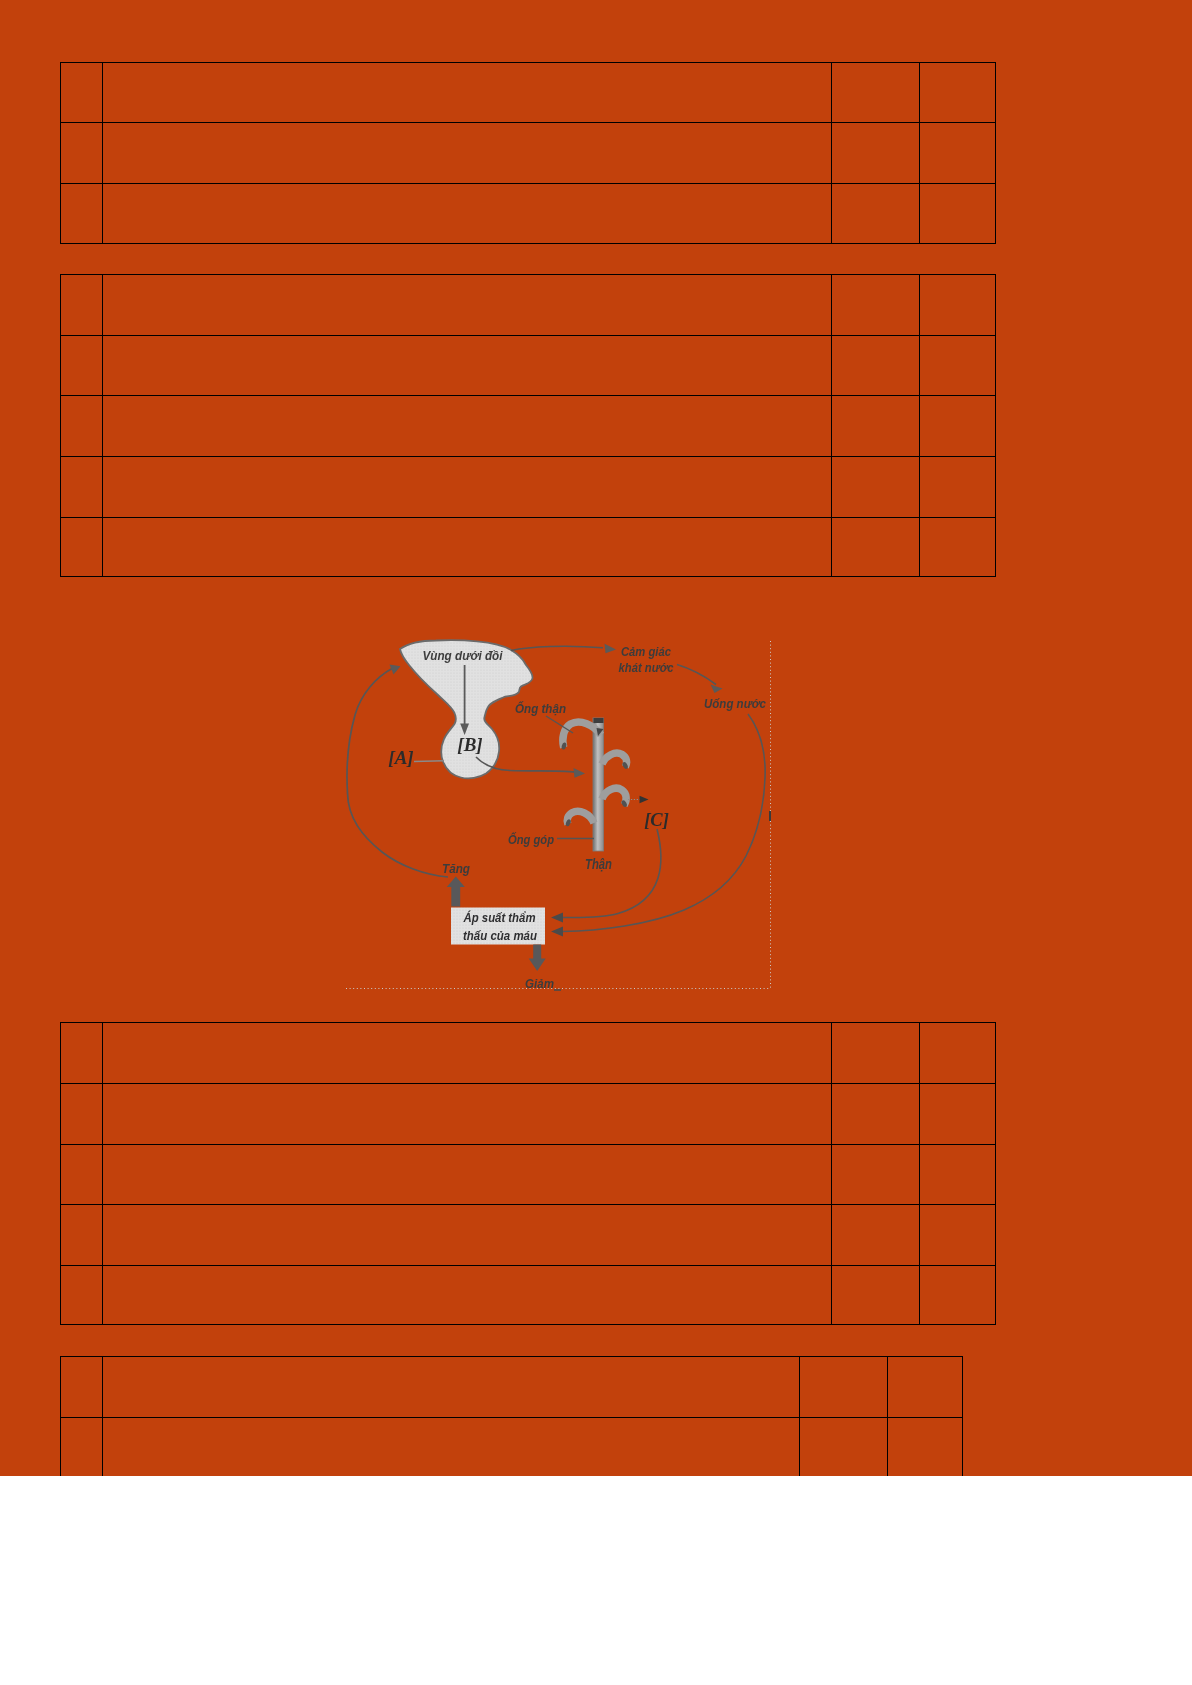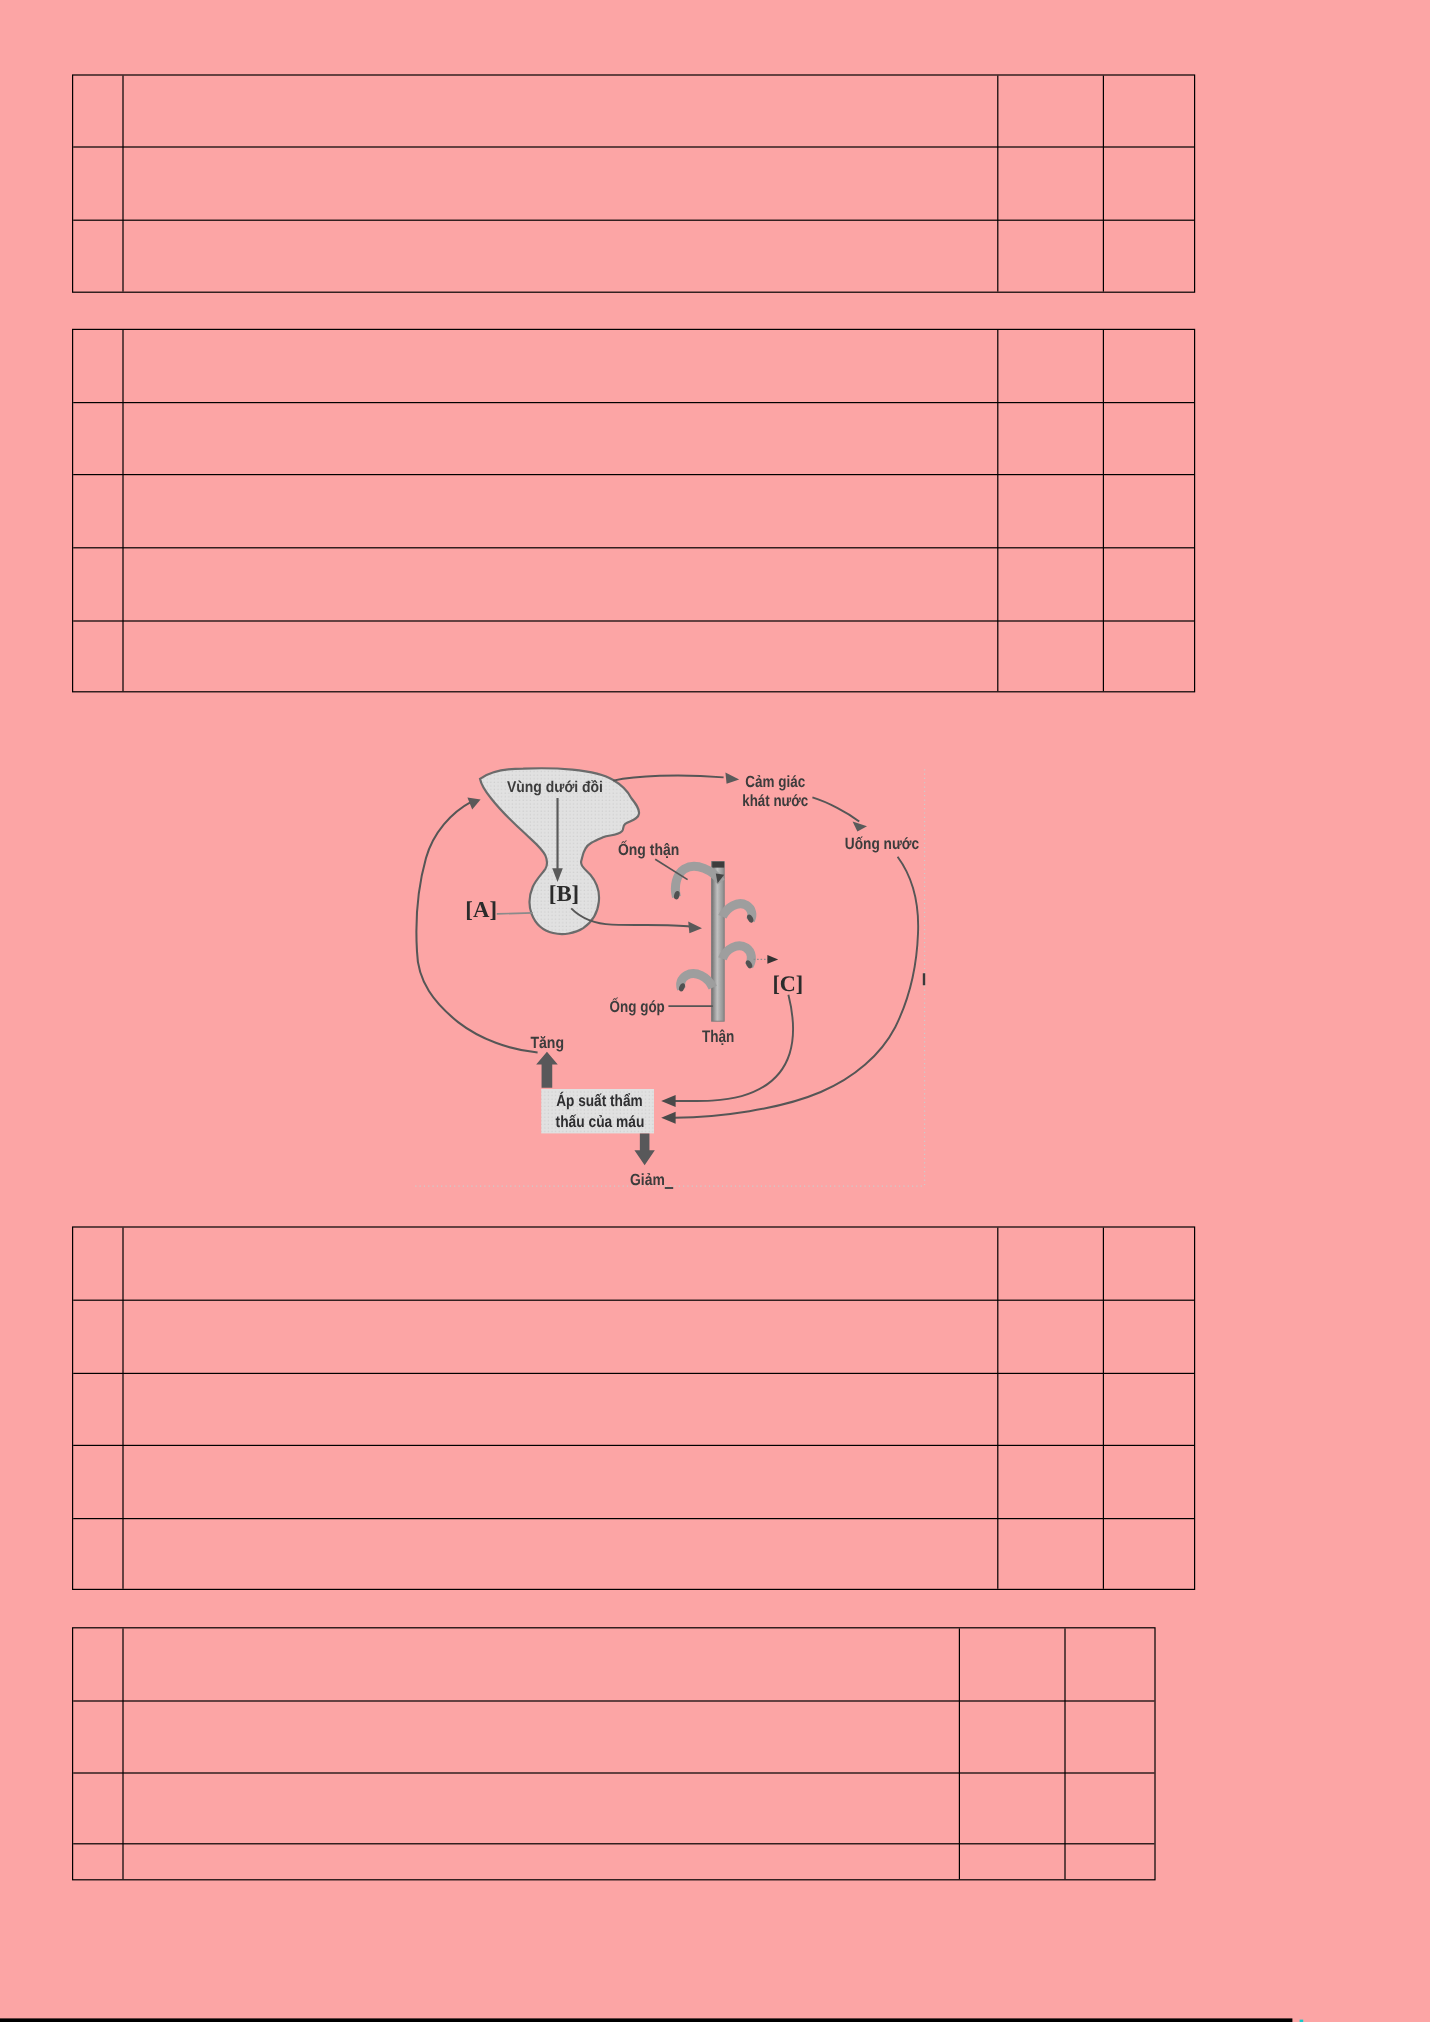--- a/index.html
+++ b/index.html
@@ -1,17 +1,17 @@
 <!DOCTYPE html>
 <html><head>
 <meta charset="utf-8">
 <style>
   html,body{margin:0;padding:0;background:#fff;}
-  #page{position:relative;width:1192px;height:1685px;background:#fca5a5;overflow:hidden;
-        font-family:"Liberation Sans",sans-serif;}
+  #page{position:relative;width:1192px;height:1476px;background:#c2410c;overflow:hidden;
+        font-family:"Liberation Sans",sans-serif;font-style:italic;}
   .tbl{position:absolute;border:1px solid #000;}
   .v{position:absolute;top:0;bottom:0;width:1px;background:#000;}
   .h{position:absolute;left:0;right:0;height:1px;background:#000;}
 </style>
 </head>
 <body>
 <div id="page">
 
 <div class="tbl" style="left:60px;top:62px;width:934px;height:180px;">
   <div class="v" style="left:41px;"></div>

